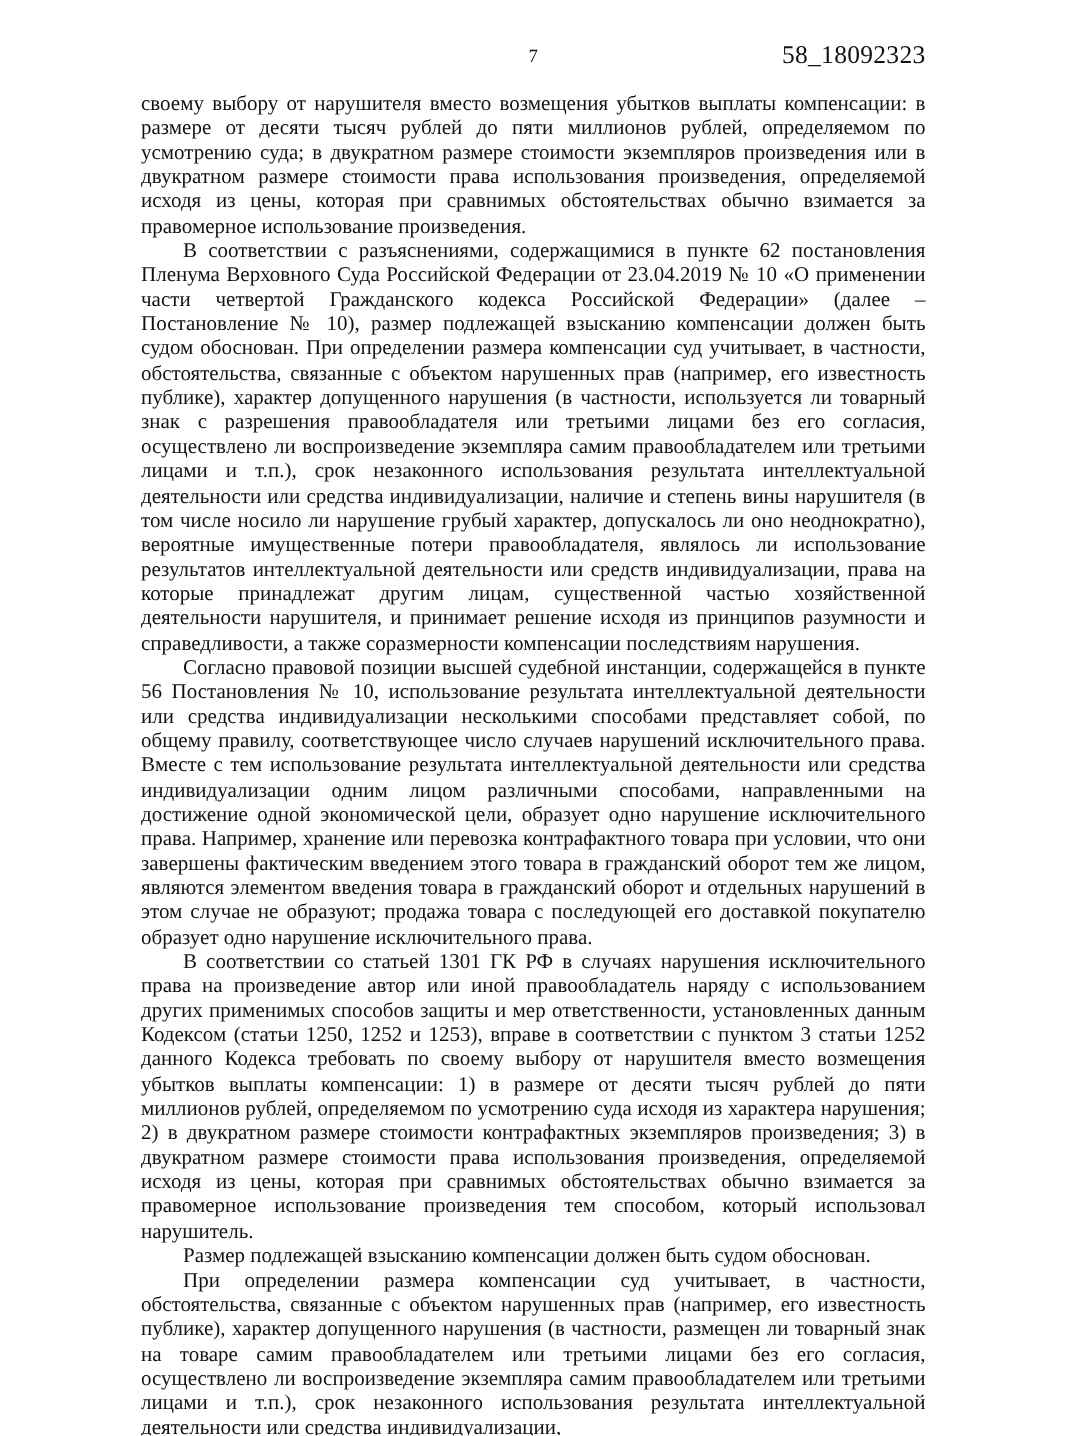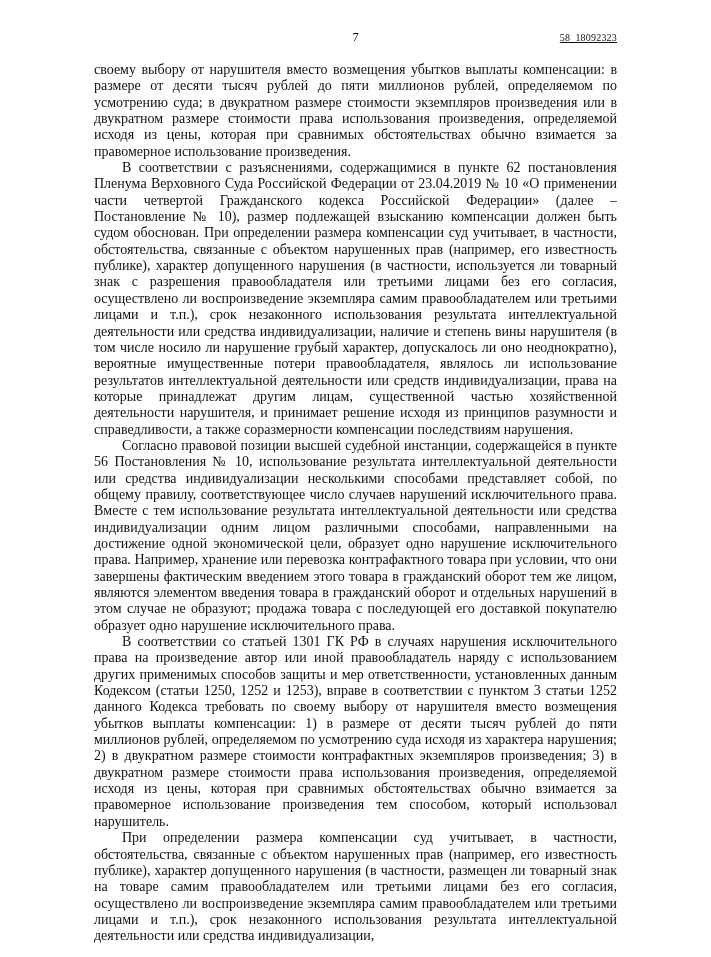--- a/index.html
+++ b/index.html
@@ -29,23 +29,22 @@
     justify-content: space-between;
   }
   .header .page-number {
     position: absolute;
     left: 50%;
     transform: translateX(-50%);
     font-size: 12.5px;
   }
   .header .case-number {
     margin-left: auto;
-    font-size: 10px;
+    font-size: 17px;
     letter-spacing: 0.2px;
-    text-decoration: underline;
   }
   .body {
     position: absolute;
     top: 62px;
     left: 94px;
     width: 523px;
     font-size: 14px;
     line-height: 16.35px;
     text-align: justify;
     text-justify: inter-word;
@@ -68,16 +67,17 @@
   <div class="header">
     <span class="page-number">7</span>
     <span class="case-number">58_18092323</span>
   </div>
 
   <div class="body">
     <p class="no-indent">своему выбору от нарушителя вместо возмещения убытков выплаты компенсации: в размере от десяти тысяч рублей до пяти миллионов рублей, определяемом по усмотрению суда; в двукратном размере стоимости экземпляров произведения или в двукратном размере стоимости права использования произведения, определяемой исходя из цены, которая при сравнимых обстоятельствах обычно взимается за правомерное использование произведения.</p>
     <p>В соответствии с разъяснениями, содержащимися в пункте 62 постановления Пленума Верховного Суда Российской Федерации от 23.04.2019 № 10 «О применении части четвертой Гражданского кодекса Российской Федерации» (далее – Постановление № 10), размер подлежащей взысканию компенсации должен быть судом обоснован. При определении размера компенсации суд учитывает, в частности, обстоятельства, связанные с объектом нарушенных прав (например, его известность публике), характер допущенного нарушения (в частности, используется ли товарный знак с разрешения правообладателя или третьими лицами без его согласия, осуществлено ли воспроизведение экземпляра самим правообладателем или третьими лицами и т.п.), срок незаконного использования результата интеллектуальной деятельности или средства индивидуализации, наличие и степень вины нарушителя (в том числе носило ли нарушение грубый характер, допускалось ли оно неоднократно), вероятные имущественные потери правообладателя, являлось ли использование результатов интеллектуальной деятельности или средств индивидуализации, права на которые принадлежат другим лицам, существенной частью хозяйственной деятельности нарушителя, и принимает решение исходя из принципов разумности и справедливости, а также соразмерности компенсации последствиям нарушения.</p>
     <p>Согласно правовой позиции высшей судебной инстанции, содержащейся в пункте 56 Постановления № 10, использование результата интеллектуальной деятельности или средства индивидуализации несколькими способами представляет собой, по общему правилу, соответствующее число случаев нарушений исключительного права. Вместе с тем использование результата интеллектуальной деятельности или средства индивидуализации одним лицом различными способами, направленными на достижение одной экономической цели, образует одно нарушение исключительного права. Например, хранение или перевозка контрафактного товара при условии, что они завершены фактическим введением этого товара в гражданский оборот тем же лицом, являются элементом введения товара в гражданский оборот и отдельных нарушений в этом случае не образуют; продажа товара с последующей его доставкой покупателю образует одно нарушение исключительного права.</p>
     <p>В соответствии со статьей 1301 ГК РФ в случаях нарушения исключительного права на произведение автор или иной правообладатель наряду с использованием других применимых способов защиты и мер ответственности, установленных данным Кодексом (статьи 1250, 1252 и 1253), вправе в соответствии с пунктом 3 статьи 1252 данного Кодекса требовать по своему выбору от нарушителя вместо возмещения убытков выплаты компенсации: 1) в размере от десяти тысяч рублей до пяти миллионов рублей, определяемом по усмотрению суда исходя из характера нарушения; 2) в двукратном размере стоимости контрафактных экземпляров произведения; 3) в двукратном размере стоимости права использования произведения, определяемой исходя из цены, которая при сравнимых обстоятельствах обычно взимается за правомерное использование произведения тем способом, который использовал нарушитель.</p>
+    <p>Размер подлежащей взысканию компенсации должен быть судом обоснован.</p>
     <p>При определении размера компенсации суд учитывает, в частности, обстоятельства, связанные с объектом нарушенных прав (например, его известность публике), характер допущенного нарушения (в частности, размещен ли товарный знак на товаре самим правообладателем или третьими лицами без его согласия, осуществлено ли воспроизведение экземпляра самим правообладателем или третьими лицами и т.п.), срок незаконного использования результата интеллектуальной деятельности или средства индивидуализации,</p>
   </div>
 
 </div>
 
 </body></html>

